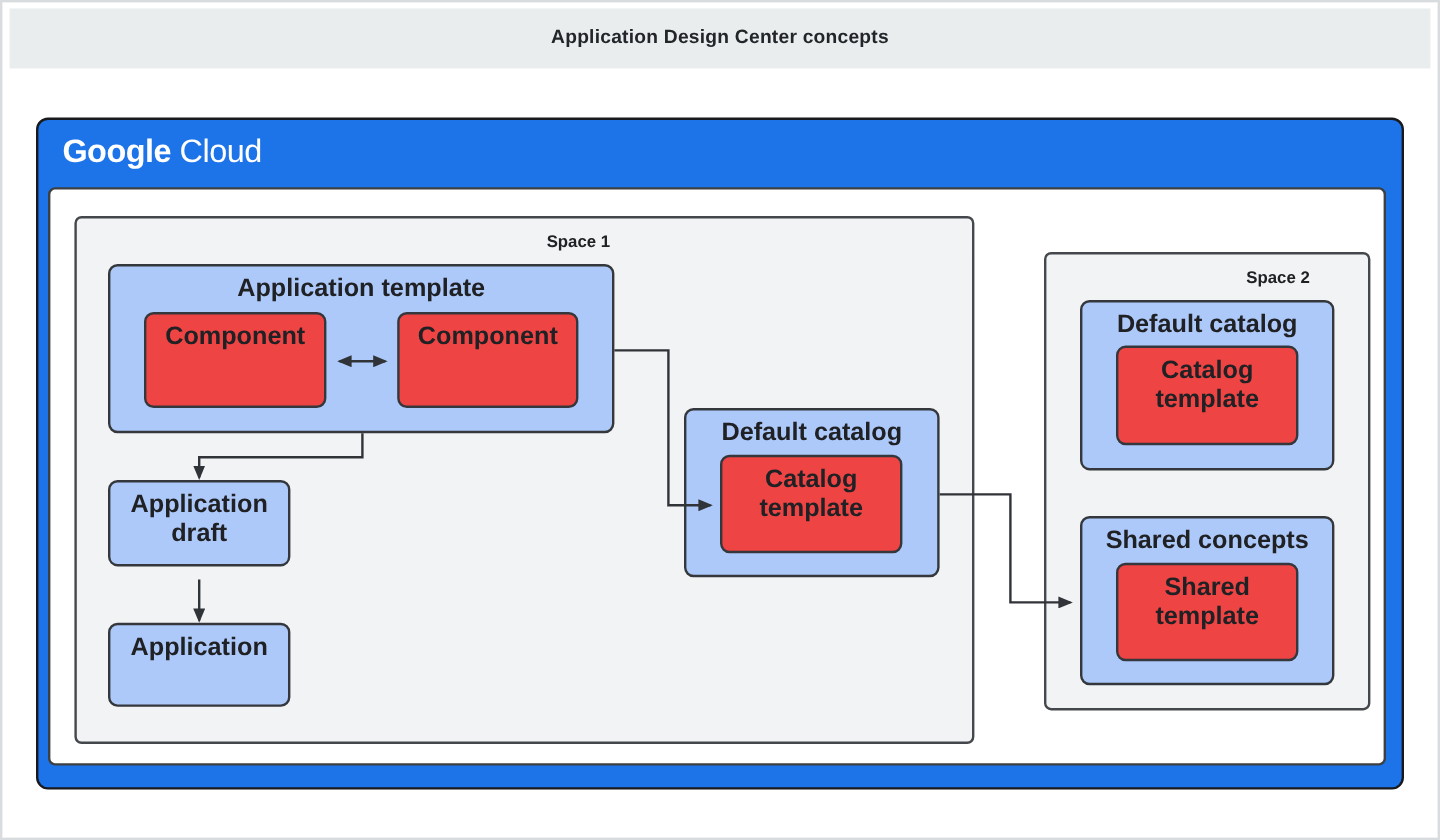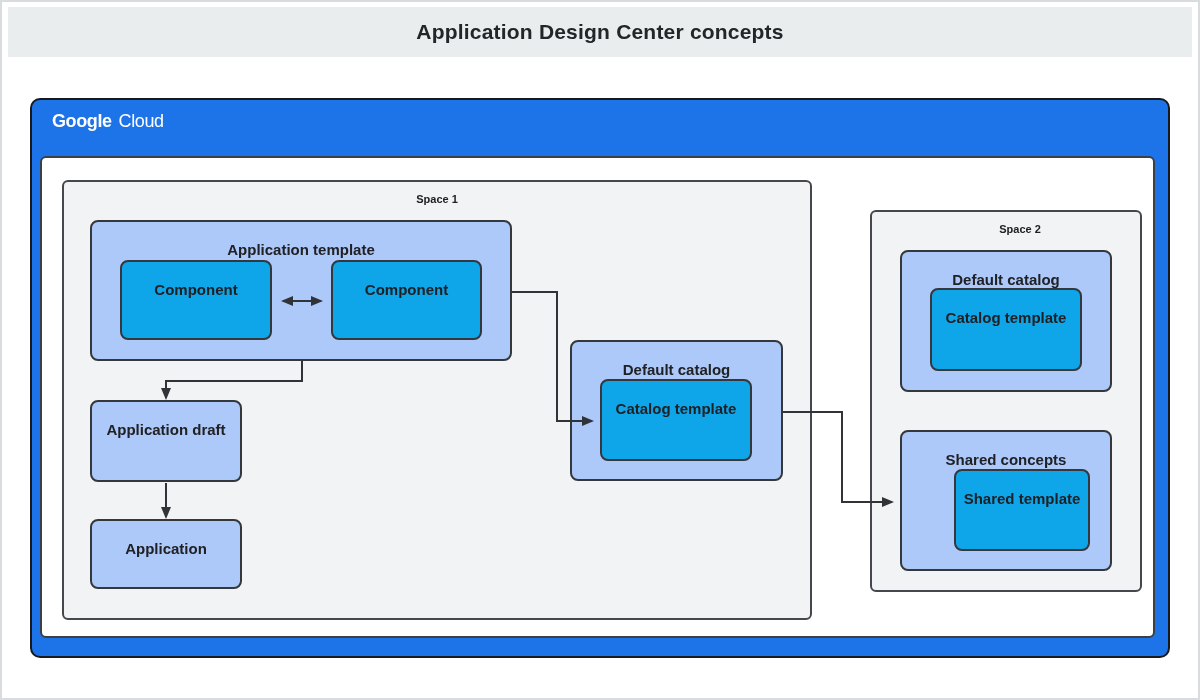--- a/index.html
+++ b/index.html
@@ -11,32 +11,32 @@
     border:2px solid #d9dcde; overflow:hidden;
   }
 
   
   .header {
     position:absolute; left:6px; top:5px; right:6px; height:50px;
     background:#e9edee;
     display:flex; align-items:center; justify-content:center;
   }
   .header .title {
-    font-size:21px; font-weight:700; color:#232528; letter-spacing:0.2px;
+    font-size:16px; font-weight:700; color:#232528; letter-spacing:0.2px;
   }
 
   
   .gc-container {
     position:absolute; left:28px; top:96px; width:1140px; height:560px;
     box-sizing:border-box;
     background:#1d74e9; border:2px solid #17191d; border-radius:10px;
   }
   .gc-logo {
     position:absolute; left:50px; top:109px;
-    color:#ffffff; font-size:18px; letter-spacing:-0.4px;
+    color:#ffffff; font-size:27px; letter-spacing:-0.4px;
     white-space:nowrap;
   }
   .gc-logo .g1 { font-weight:700; }
   .gc-logo .g2 { font-weight:400; margin-left:7px; }
 
   
   .inner-white {
     position:absolute; left:38px; top:154px; width:1115px; height:482px;
     box-sizing:border-box;
     background:#ffffff; border:2px solid #3c4043; border-radius:6px;
@@ -46,52 +46,52 @@
   .space {
     position:absolute; box-sizing:border-box;
     background:#f1f3f4; border:2px solid #44474b; border-radius:6px;
   }
   .bluebox {
     position:absolute; box-sizing:border-box;
     background:#adc9f9; border:2px solid #34373c; border-radius:8px;
   }
   .graybox {
     position:absolute; box-sizing:border-box;
-    background:#0ea5e9; border:2px solid #34373c; border-radius:8px;
+    background:#ef4444; border:2px solid #34373c; border-radius:8px;
   }
   .boxlabel {
-    display:block; text-align:center; padding-top:19px;
-    font-size:15px; font-weight:700; color:#202124;
+    display:block; text-align:center; padding-top:7px;
+    font-size:21px; font-weight:700; color:#202124;
   }
   .spacelabel {
     position:absolute; text-align:center;
-    font-size:11px; font-weight:700; color:#202124;
+    font-size:14px; font-weight:700; color:#202124;padding-left:45px;
   }
 
   
   .space1 { left:60px; top:178px; width:750px; height:440px; }
   .space1-label { left:60px; top:191px; width:750px; }
 
   .app-template { left:88px; top:218px; width:422px; height:141px; }
   .component-1 { left:118px; top:258px; width:152px; height:80px; }
   .component-2 { left:329px; top:258px; width:151px; height:80px; }
 
-  .app-draft   { left:88px; top:398px; width:152px; height:82px; }
+  .app-draft   { left:88px; top:398px; width:152px; height:72px; }
   .application { left:88px; top:517px; width:152px; height:70px; }
 
   .s1-catalog      { left:568px; top:338px; width:213px; height:141px; }
   .s1-cat-template { left:598px; top:377px; width:152px; height:82px; }
 
   .space2 { left:868px; top:208px; width:272px; height:382px; }
   .space2-label { left:868px; top:221px; width:300px; }
 
   .s2-catalog      { left:898px; top:248px; width:212px; height:142px; }
   .s2-cat-template { left:928px; top:286px; width:152px; height:83px; }
   .s2-shared       { left:898px; top:428px; width:212px; height:141px; }
-  .s2-shared-template { left:928px; top:467px; width:136px; height:82px;margin-left:24px; }
+  .s2-shared-template { left:928px; top:467px; width:152px; height:82px; }
 
   
   svg.connectors {
     position:absolute; left:0; top:0; width:1200px; height:700px;
     pointer-events:none;
   }
   svg.connectors path.link {
     fill:none; stroke:#303338; stroke-width:2px;
   }
 </style>

